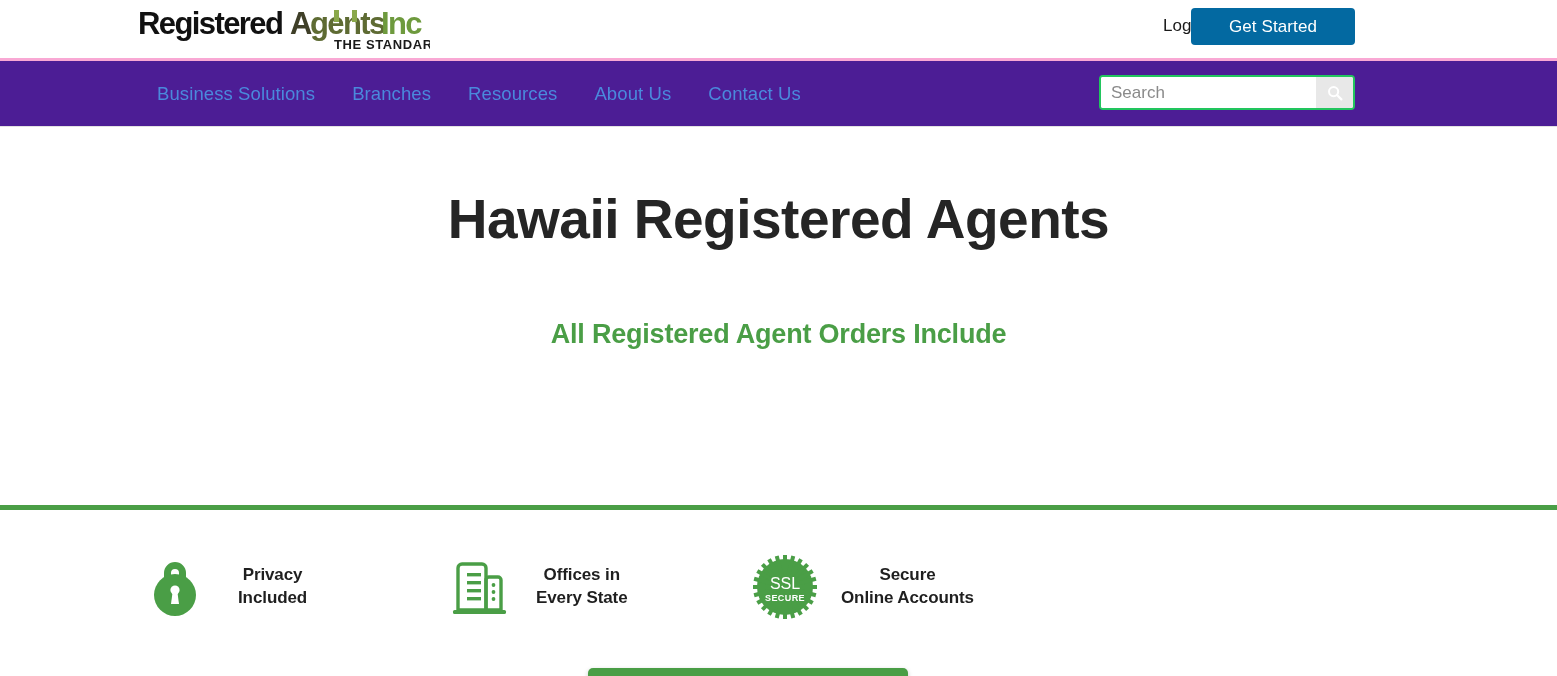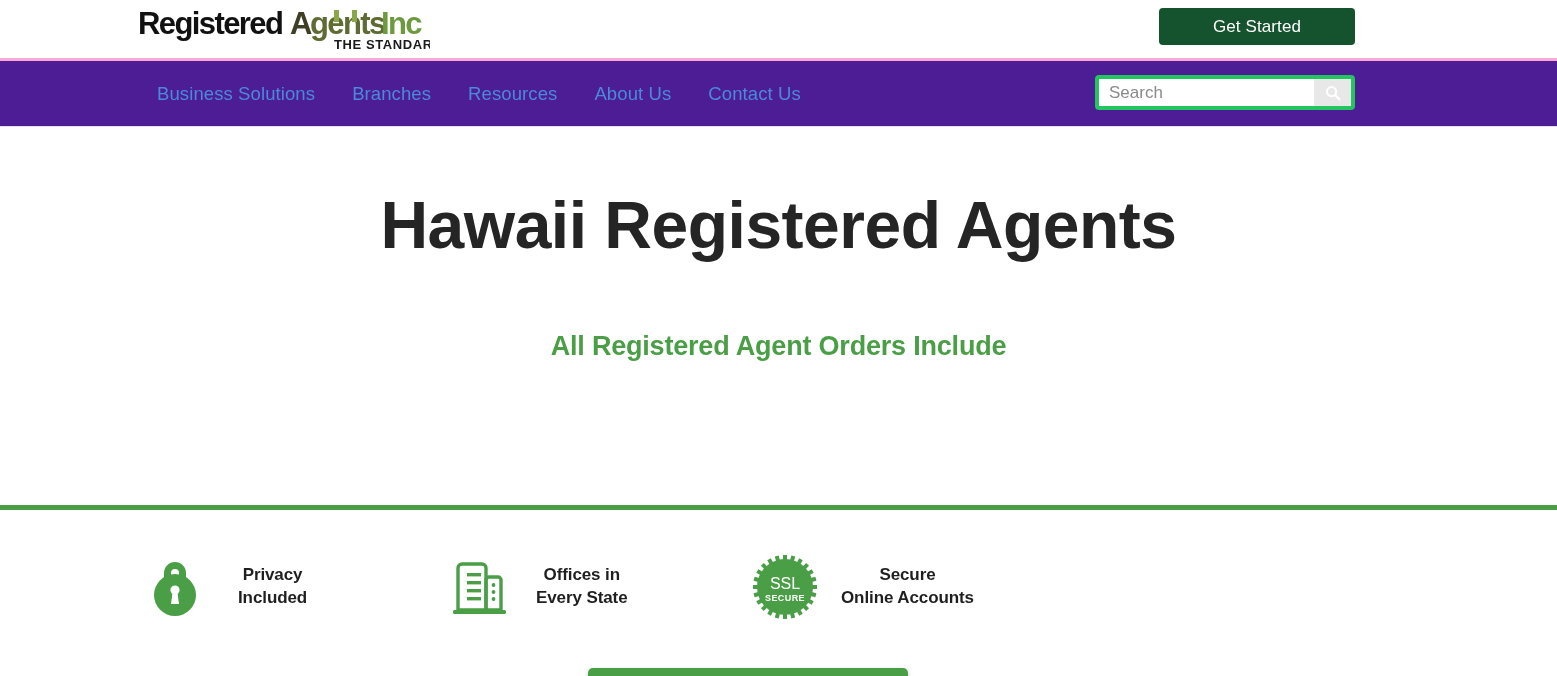--- a/index.html
+++ b/index.html
@@ -30,22 +30,22 @@
     position: absolute;
     right: 352px; top: 16px;
     font-size: 17px;
     color: #1a1a1a;
     text-decoration: none;
     letter-spacing: .1px;
   }
   .get-started {
     position: absolute;
     right: 202px; top: 8px;
-    width: 196px; height: 37px;
-    background: #14532d;
+    width: 164px; height: 37px;
+    background: #0369a1;
     color: #ffffff;
     border: none;
     border-radius: 4px;
     font-family: "Liberation Sans", sans-serif;
     font-size: 17px;
     letter-spacing: .1px;
     cursor: pointer;
   }
 
   
@@ -68,21 +68,21 @@
     color: #4a89dc;
     text-decoration: none;
     white-space: nowrap;
     letter-spacing: .1px;
   }
   .search-wrap {
     position: absolute;
     right: 202px; top: 14px;
     display: flex;
     height: 35px;
-    border: 4px solid #22c55e;
+    border: 2px solid #22c55e;
     border-radius: 4px;
     overflow: hidden;
     background: #fff;
   }
   .search-input {
     width: 215px;
     border: none;
     outline: none;
     padding: 0 10px;
     font-family: "Liberation Sans", sans-serif;
@@ -101,21 +101,21 @@
     justify-content: center;
     color: #ffffff;
   }
 
   
   .main { position: relative; }
   .page-title {
     margin: 0;
     padding-top: 60px;
     text-align: center;
-    font-size: 66px;
+    font-size: 55px;
     font-weight: bold;
     color: #252525;
     letter-spacing: -.5px;
   }
   .sub-title {
     margin: 8px;
     padding-top: 60px;
     text-align: center;
     font-size: 27px;
     font-weight: bold;

